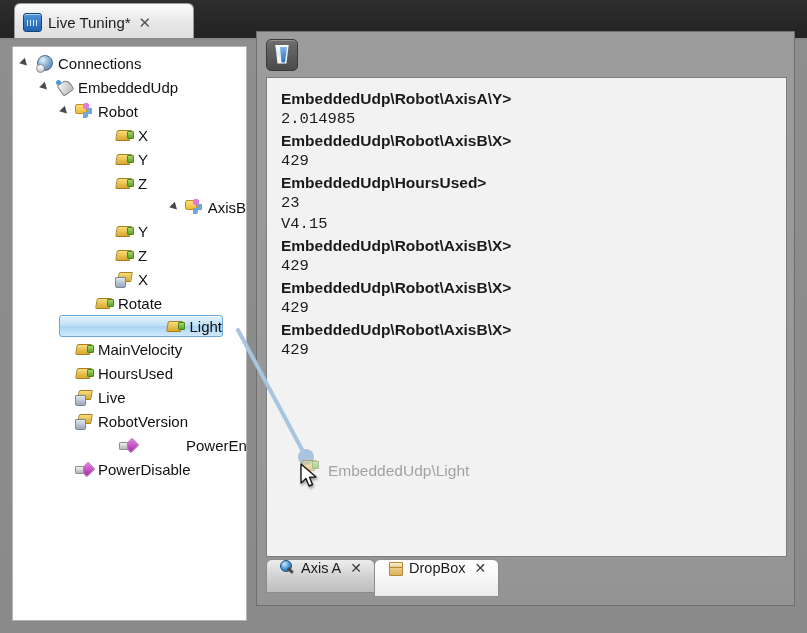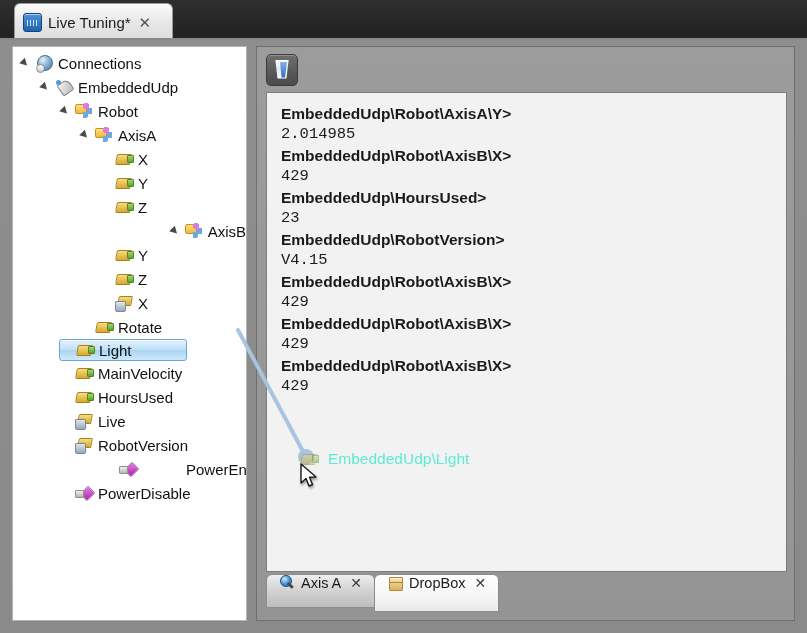--- a/index.html
+++ b/index.html
@@ -22,21 +22,21 @@
     position: absolute; left: 0; top: 0;
     width: 807px; height: 40px;
     background: linear-gradient(180deg, #2f2f2f 0%, #262626 60%, #222 100%);
   }
   .titlebar-line {
     position: absolute; left: 0; top: 38px; width: 807px; height: 2px;
     background: #8a8a8a;
   }
   .doc-tab {
     position: absolute; left: 14px; top: 3px;
-    width: 159px; height: 37px;
+    width: 180px; height: 37px;
     background: linear-gradient(180deg, #fbfbfb 0%, #e8e8e8 50%, #dcdcdc 100%);
     border: 1px solid #9a9a9a;
     border-bottom: none;
     border-radius: 6px 6px 0 0;
     display: flex; align-items: center;
     padding: 0 8px;
     gap: 6px;
   }
   .doc-tab-icon {
     width: 19px; height: 19px; flex: 0 0 19px;
@@ -205,21 +205,21 @@
   .tnode.selected {
     background: linear-gradient(180deg, #e3f2fd 0%, #bfe0f7 48%, #a9d4f3 52%, #cfe9fc 100%);
     border: 1px solid #6ba6d8;
     border-radius: 3px;
     box-shadow: inset 0 1px 0 rgba(255,255,255,.8);
     height: 22px;
   }
 
   
   .right-panel {
-    position: absolute; left: 256px; top: 46px;
+    position: absolute; left: 256px; top: 31px;
     width: 539px; height: 575px;
     background: linear-gradient(180deg, #9c9c9c 0%, #949494 100%);
     border: 1px solid #6f6f6f;
   }
 
   .toolbar {
     position: absolute; left: 0; top: 0; width: 100%; height: 45px;
     display: flex; align-items: center; padding-left: 9px;
   }
   .tool-btn {
@@ -278,21 +278,21 @@
     border-radius: 2px 1px 1px 2px;
     transform: skewX(-10deg);
   }
   .drag-ghost .gicon::after {
     content: "";
     position: absolute; left: 12px; top: 4px; width: 5px; height: 6px;
     background: linear-gradient(180deg, #9fd96a 0%, #5ea12e 100%);
     border: 1px solid #4e8625;
   }
   .drag-ghost .glabel {
-    font-size: 15.5px; color: #5eead4; white-space: nowrap;
+    font-size: 15.5px; color: #a3a3a3; white-space: nowrap; margin-top: 12px;
   }
 
   
   .drag-svg {
     position: absolute; left: 0; top: 0; width: 807px; height: 633px;
     pointer-events: none;
   }
 
   
   .cursor {
@@ -384,25 +384,20 @@
         <div class="tnode" style="margin-left: 26px;">
           <span class="expander open"></span>
           <span class="ic ic-conn"></span>
           <span class="lbl">EmbeddedUdp</span>
         </div>
         <div class="tnode" style="margin-left: 46px;">
           <span class="expander open"></span>
           <span class="ic ic-group"></span>
           <span class="lbl">Robot</span>
         </div>
-        <div class="tnode" style="margin-left: 66px;">
-          <span class="expander open"></span>
-          <span class="ic ic-group"></span>
-          <span class="lbl">AxisA</span>
-        </div>
         <div class="tnode" style="margin-left: 86px;">
           <span class="expander none"></span>
           <span class="ic ic-var"></span>
           <span class="lbl">X</span>
         </div>
         <div class="tnode" style="margin-left: 86px;">
           <span class="expander none"></span>
           <span class="ic ic-var"></span>
           <span class="lbl">Y</span>
         </div>
@@ -429,21 +424,21 @@
         <div class="tnode" style="margin-left: 86px;">
           <span class="expander none"></span>
           <span class="ic ic-varlock"></span>
           <span class="lbl">X</span>
         </div>
         <div class="tnode" style="margin-left: 66px;">
           <span class="expander none"></span>
           <span class="ic ic-var"></span>
           <span class="lbl">Rotate</span>
         </div>
-        <div class="tnode selected" style="margin-left: 46px; width: 128px;">
+        <div class="tnode selected" style="margin-left: 46px; width: 164px; justify-content: flex-end;">
           <span class="expander none"></span>
           <span class="ic ic-var"></span>
           <span class="lbl">Light</span>
         </div>
         <div class="tnode" style="margin-left: 46px;">
           <span class="expander none"></span>
           <span class="ic ic-var"></span>
           <span class="lbl">MainVelocity</span>
         </div>
         <div class="tnode" style="margin-left: 46px;">
@@ -482,21 +477,20 @@
       </div>
     </div>
 
     <div class="drop-area" id="drop-area">
         <div class="drop-line path">EmbeddedUdp\Robot\AxisA\Y&gt;</div>
         <div class="drop-line value">2.014985</div>
         <div class="drop-line path">EmbeddedUdp\Robot\AxisB\X&gt;</div>
         <div class="drop-line value">429</div>
         <div class="drop-line path">EmbeddedUdp\HoursUsed&gt;</div>
         <div class="drop-line value">23</div>
-        <div class="drop-line path">EmbeddedUdp\RobotVersion&gt;</div>
         <div class="drop-line value">V4.15</div>
         <div class="drop-line path">EmbeddedUdp\Robot\AxisB\X&gt;</div>
         <div class="drop-line value">429</div>
         <div class="drop-line path">EmbeddedUdp\Robot\AxisB\X&gt;</div>
         <div class="drop-line value">429</div>
         <div class="drop-line path">EmbeddedUdp\Robot\AxisB\X&gt;</div>
         <div class="drop-line value">429</div>
       </div>
 
     <div class="bottom-tabs" id="bottom-tabs">

